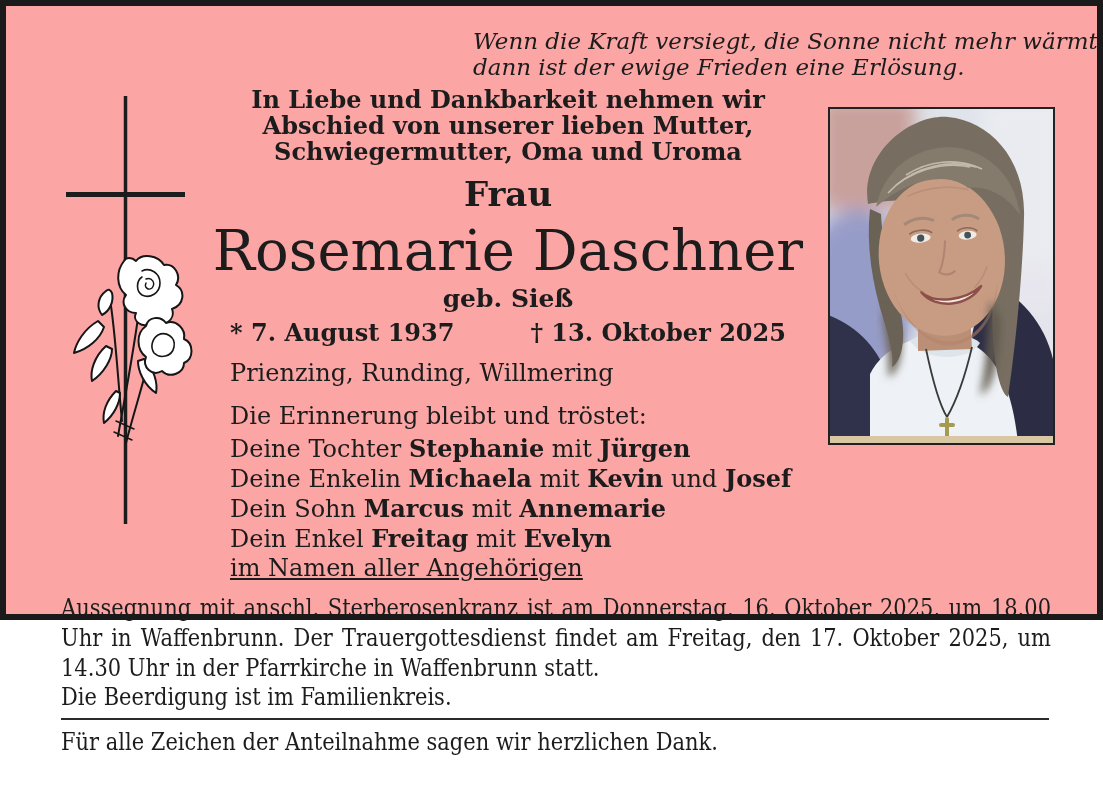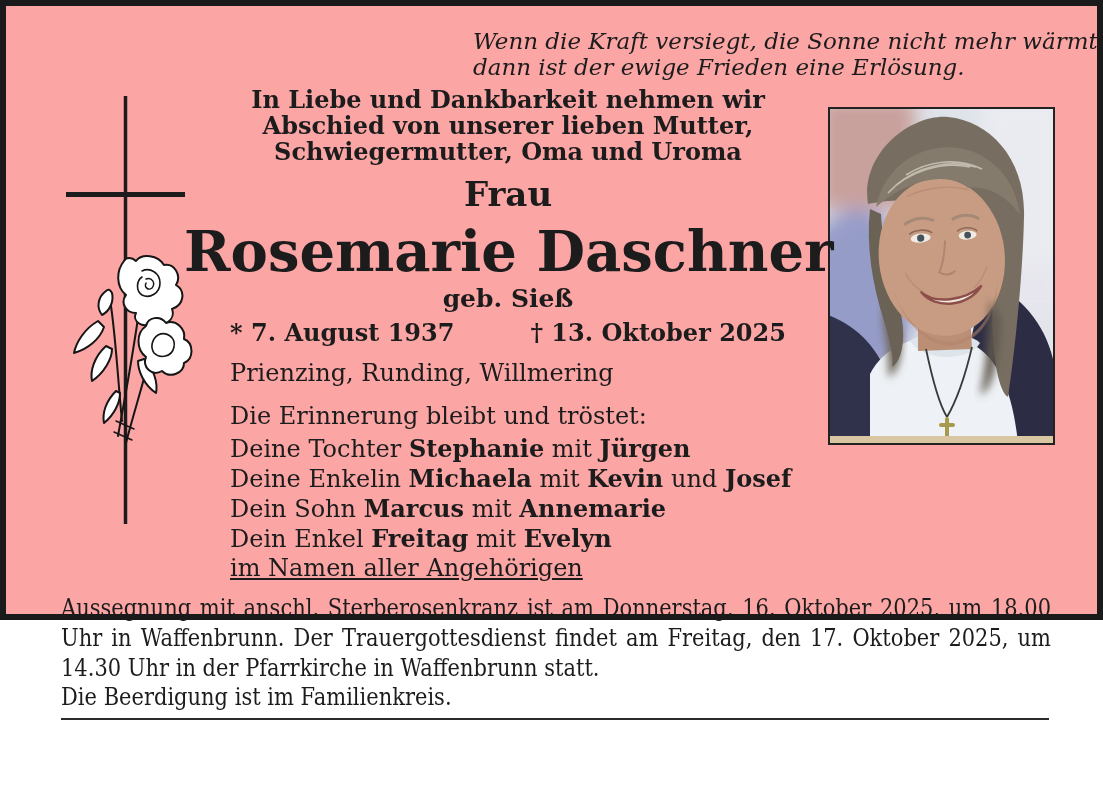--- a/index.html
+++ b/index.html
@@ -14,21 +14,21 @@
   .quote {
     position: absolute; left: 467px; top: 22px;
     font-style: italic; font-size: 23px; line-height: 26px; white-space: nowrap;
   }
 
   .center-col {
     position: absolute; left: 178px; width: 648px; text-align: center; font-weight: bold;
   }
   .intro { top: 81px; font-size: 24px; line-height: 26px; }
   .salutation { top: 162px; font-size: 34px; font-weight: bold; line-height: 52px; }
-  .name { top: 214px; font-size: 56px; font-weight: bold; line-height: 62px; white-space: nowrap; }
+  .name { top: 214px; font-size: 56px; font-weight: normal; line-height: 62px; white-space: nowrap; }
   .birthname { top: 279px; font-size: 25px; font-weight: bold; line-height: 28px; }
   .dates {
     top: 313px; font-size: 24px; line-height: 28px;
     display: flex; justify-content: center; column-gap: 76px; white-space: nowrap;
   }
 
   .left-col { position: absolute; left: 224px; font-size: 24px; white-space: nowrap; }
   .places { top: 353px; line-height: 28px; }
   .remembrance-heading { top: 396px; line-height: 28px; }
   .mourners { top: 428px; line-height: 29px; }
@@ -209,14 +209,17 @@
   <div class="bottom-block announcement">
     <div class="stretch">Aussegnung mit anschl. Sterberosenkranz ist am Donnerstag, 16. Oktober 2025, um 18.00 Uhr in Waffenbrunn. Der Trauergottesdienst findet am Freitag, den 17. Oktober 2025, um 14.30 Uhr in der Pfarrkirche in Waffenbrunn statt.</div>
   </div>
 
   <div class="bottom-block burial">
     <div class="stretch">Die Beerdigung ist im Familienkreis.</div>
   </div>
 
   <hr class="separator">
 
+  <div class="bottom-block thanks">
+    <div class="stretch">Für alle Zeichen der Anteilnahme sagen wir herzlichen Dank.</div>
+  </div>
 
 </div>
 
 </body></html>

